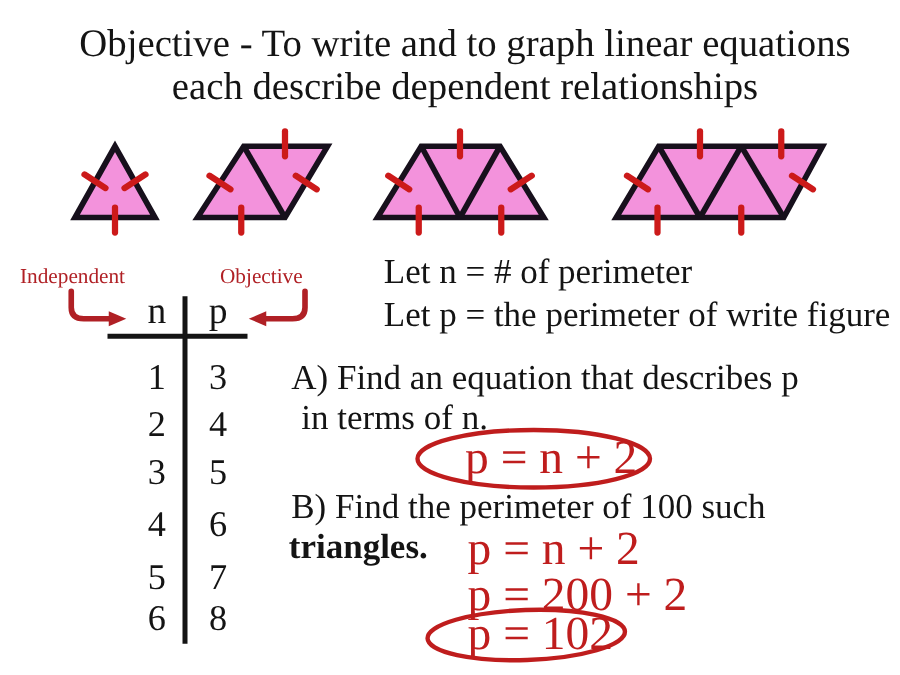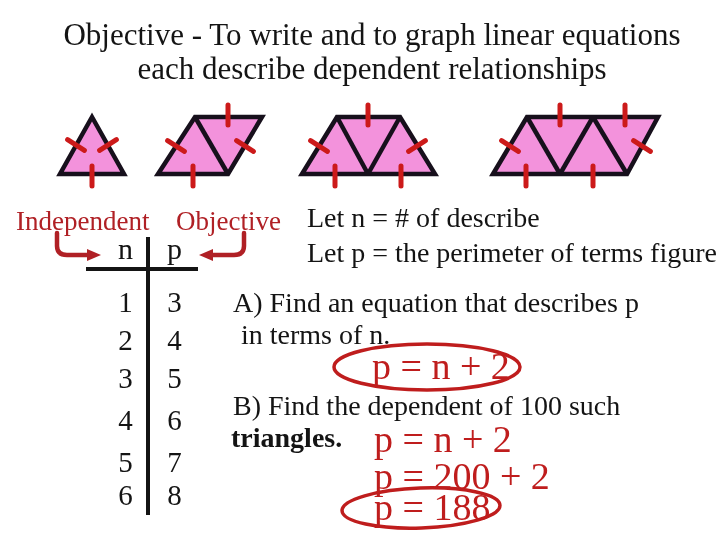--- a/index.html
+++ b/index.html
@@ -17,21 +17,21 @@
     padding-left:12px;
   }
   svg.overlay { position:absolute; top:0; left:0; pointer-events:none; }
   .tri   { fill:var(--triangle-fill,#f392dc); stroke:var(--triangle-outline,#17101c); stroke-width:4.5; stroke-linejoin:miter; }
   .inner { stroke:var(--triangle-outline,#17101c); stroke-width:4.5; }
   .tick  { stroke:var(--tick-red,#cc1a1a); stroke-width:5; stroke-linecap:round; }
   .tline { stroke:var(--text-black,#141414); stroke-width:4; }
   .arrow { stroke:var(--annotation-red,#b02025); stroke-width:4.5; fill:none; stroke-linecap:round; }
   .ahead { fill:var(--annotation-red,#b02025); }
   .ell   { fill:none; stroke:var(--equation-red,#bf1d1d); stroke-width:3.5; }
-  .redlbl { font-size:27px; line-height:24px; color:var(--annotation-red,#b02025); white-space:nowrap;font-family:Liberation Serif, serif; }
+  .redlbl { font-size:17px; line-height:24px; color:var(--annotation-red,#b02025); white-space:nowrap;font-family:Liberation Serif, serif; }
   .btxt  { font-size:28px; line-height:30px; color:var(--text-black,#141414); white-space:nowrap; }
   .eq    { font-size:38px; line-height:32px; color:var(--equation-red,#bf1d1d); white-space:nowrap; }
   .trow  { position:absolute; left:101px; width:98px; display:flex; font-size:29px; line-height:30px; color:var(--text-black,#141414); }
   .trow span { width:50%; text-align:center; }
   .thead { font-size:30px; }
 </style>
 </head>
 <body>
 
 <div class="slide">
@@ -125,26 +125,26 @@
   </div>
   <div class="trow" style="top:447px;">
     <span>5</span>
     <span>7</span>
   </div>
   <div class="trow" style="top:480px;">
     <span>6</span>
     <span>8</span>
   </div>
 
-  <div class="abs btxt" style="left:307px; top:203px;">Let n = # of describe</div>
-  <div class="abs btxt" style="left:307px; top:238px;">Let p = the perimeter of terms figure</div>
+  <div class="abs btxt" style="left:307px; top:203px;">Let n = # of perimeter</div>
+  <div class="abs btxt" style="left:307px; top:238px;">Let p = the perimeter of write figure</div>
 
   <div class="abs btxt" style="left:233px; top:288px;">A) Find an equation that describes p</div>
   <div class="abs btxt" style="left:241px; top:320px;">in terms of n.</div>
   <div class="abs eq" style="left:372px; top:350px;">p = n + 2</div>
 
-  <div class="abs btxt" style="left:233px; top:391px;">B) Find the dependent of 100 such</div>
+  <div class="abs btxt" style="left:233px; top:391px;">B) Find the perimeter of 100 such</div>
   <div class="abs btxt" style="left:231px; top:423px;font-weight:bold;">triangles.</div>
   <div class="abs eq" style="left:374px; top:423px;">p = n + 2</div>
   <div class="abs eq" style="left:374px; top:460px;">p = 200 + 2</div>
-  <div class="abs eq" style="left:374px; top:491px;">p = 188</div>
+  <div class="abs eq" style="left:374px; top:491px;">p = 102</div>
 
 </div>
 
 </body></html>

